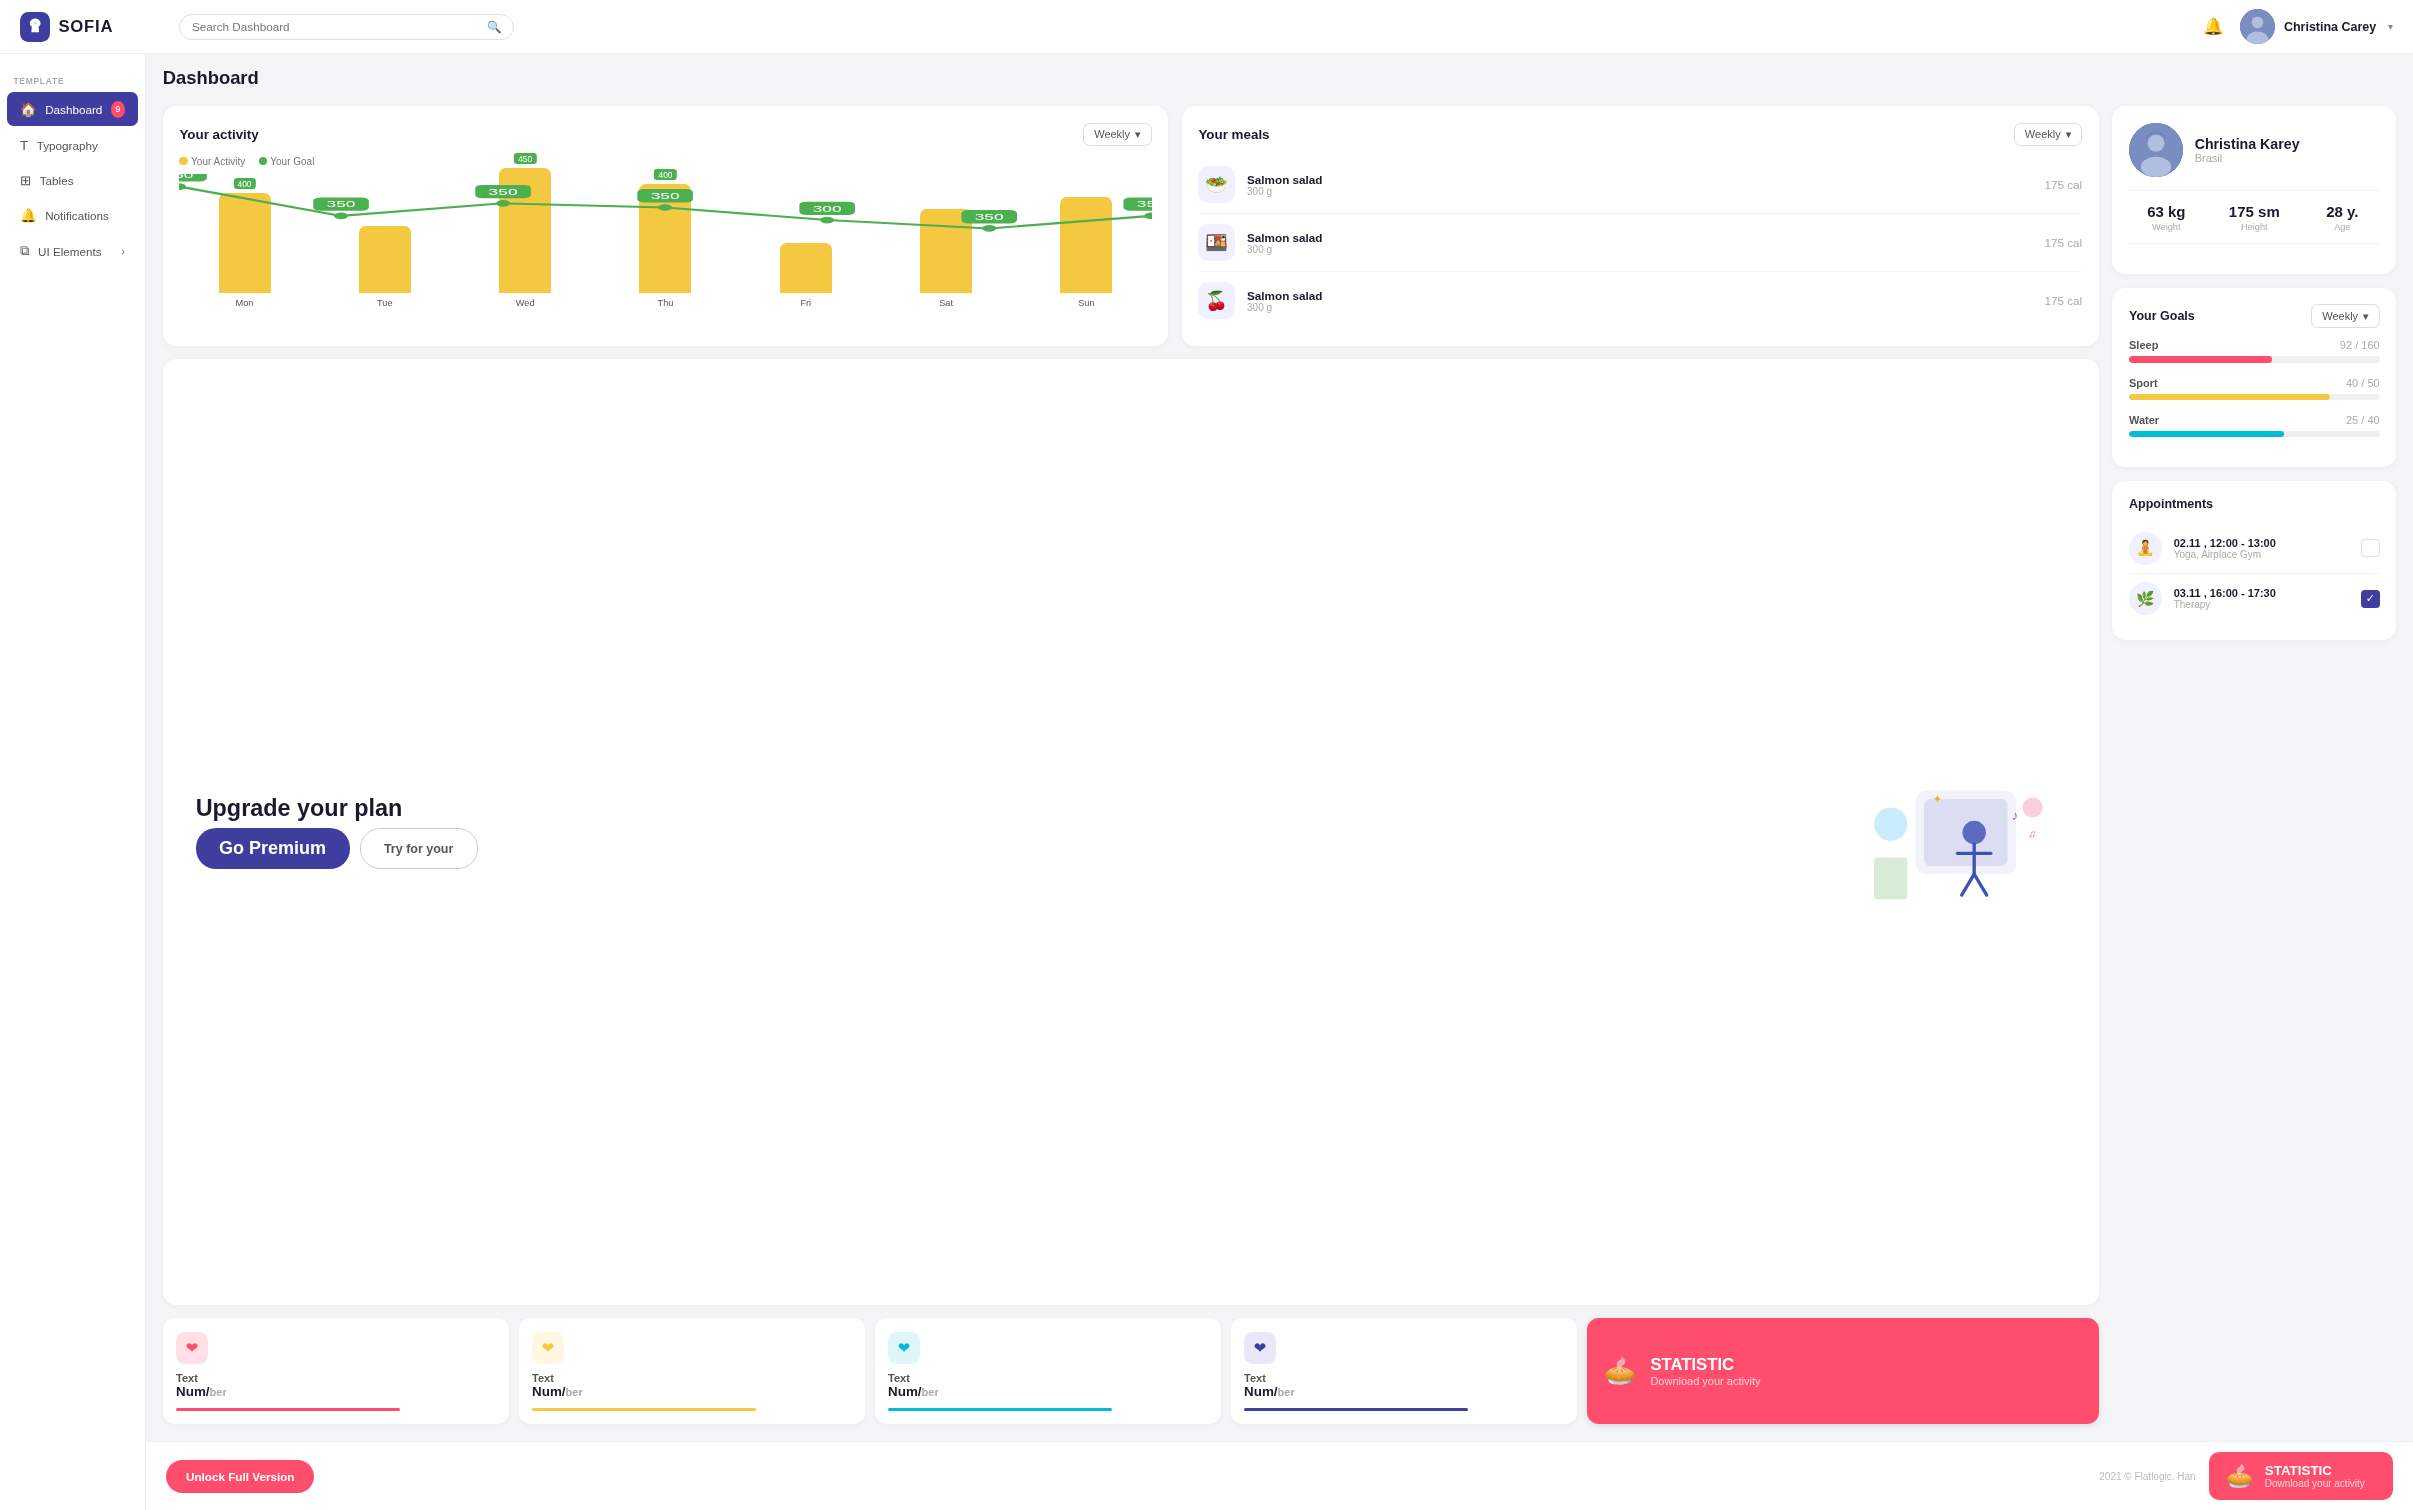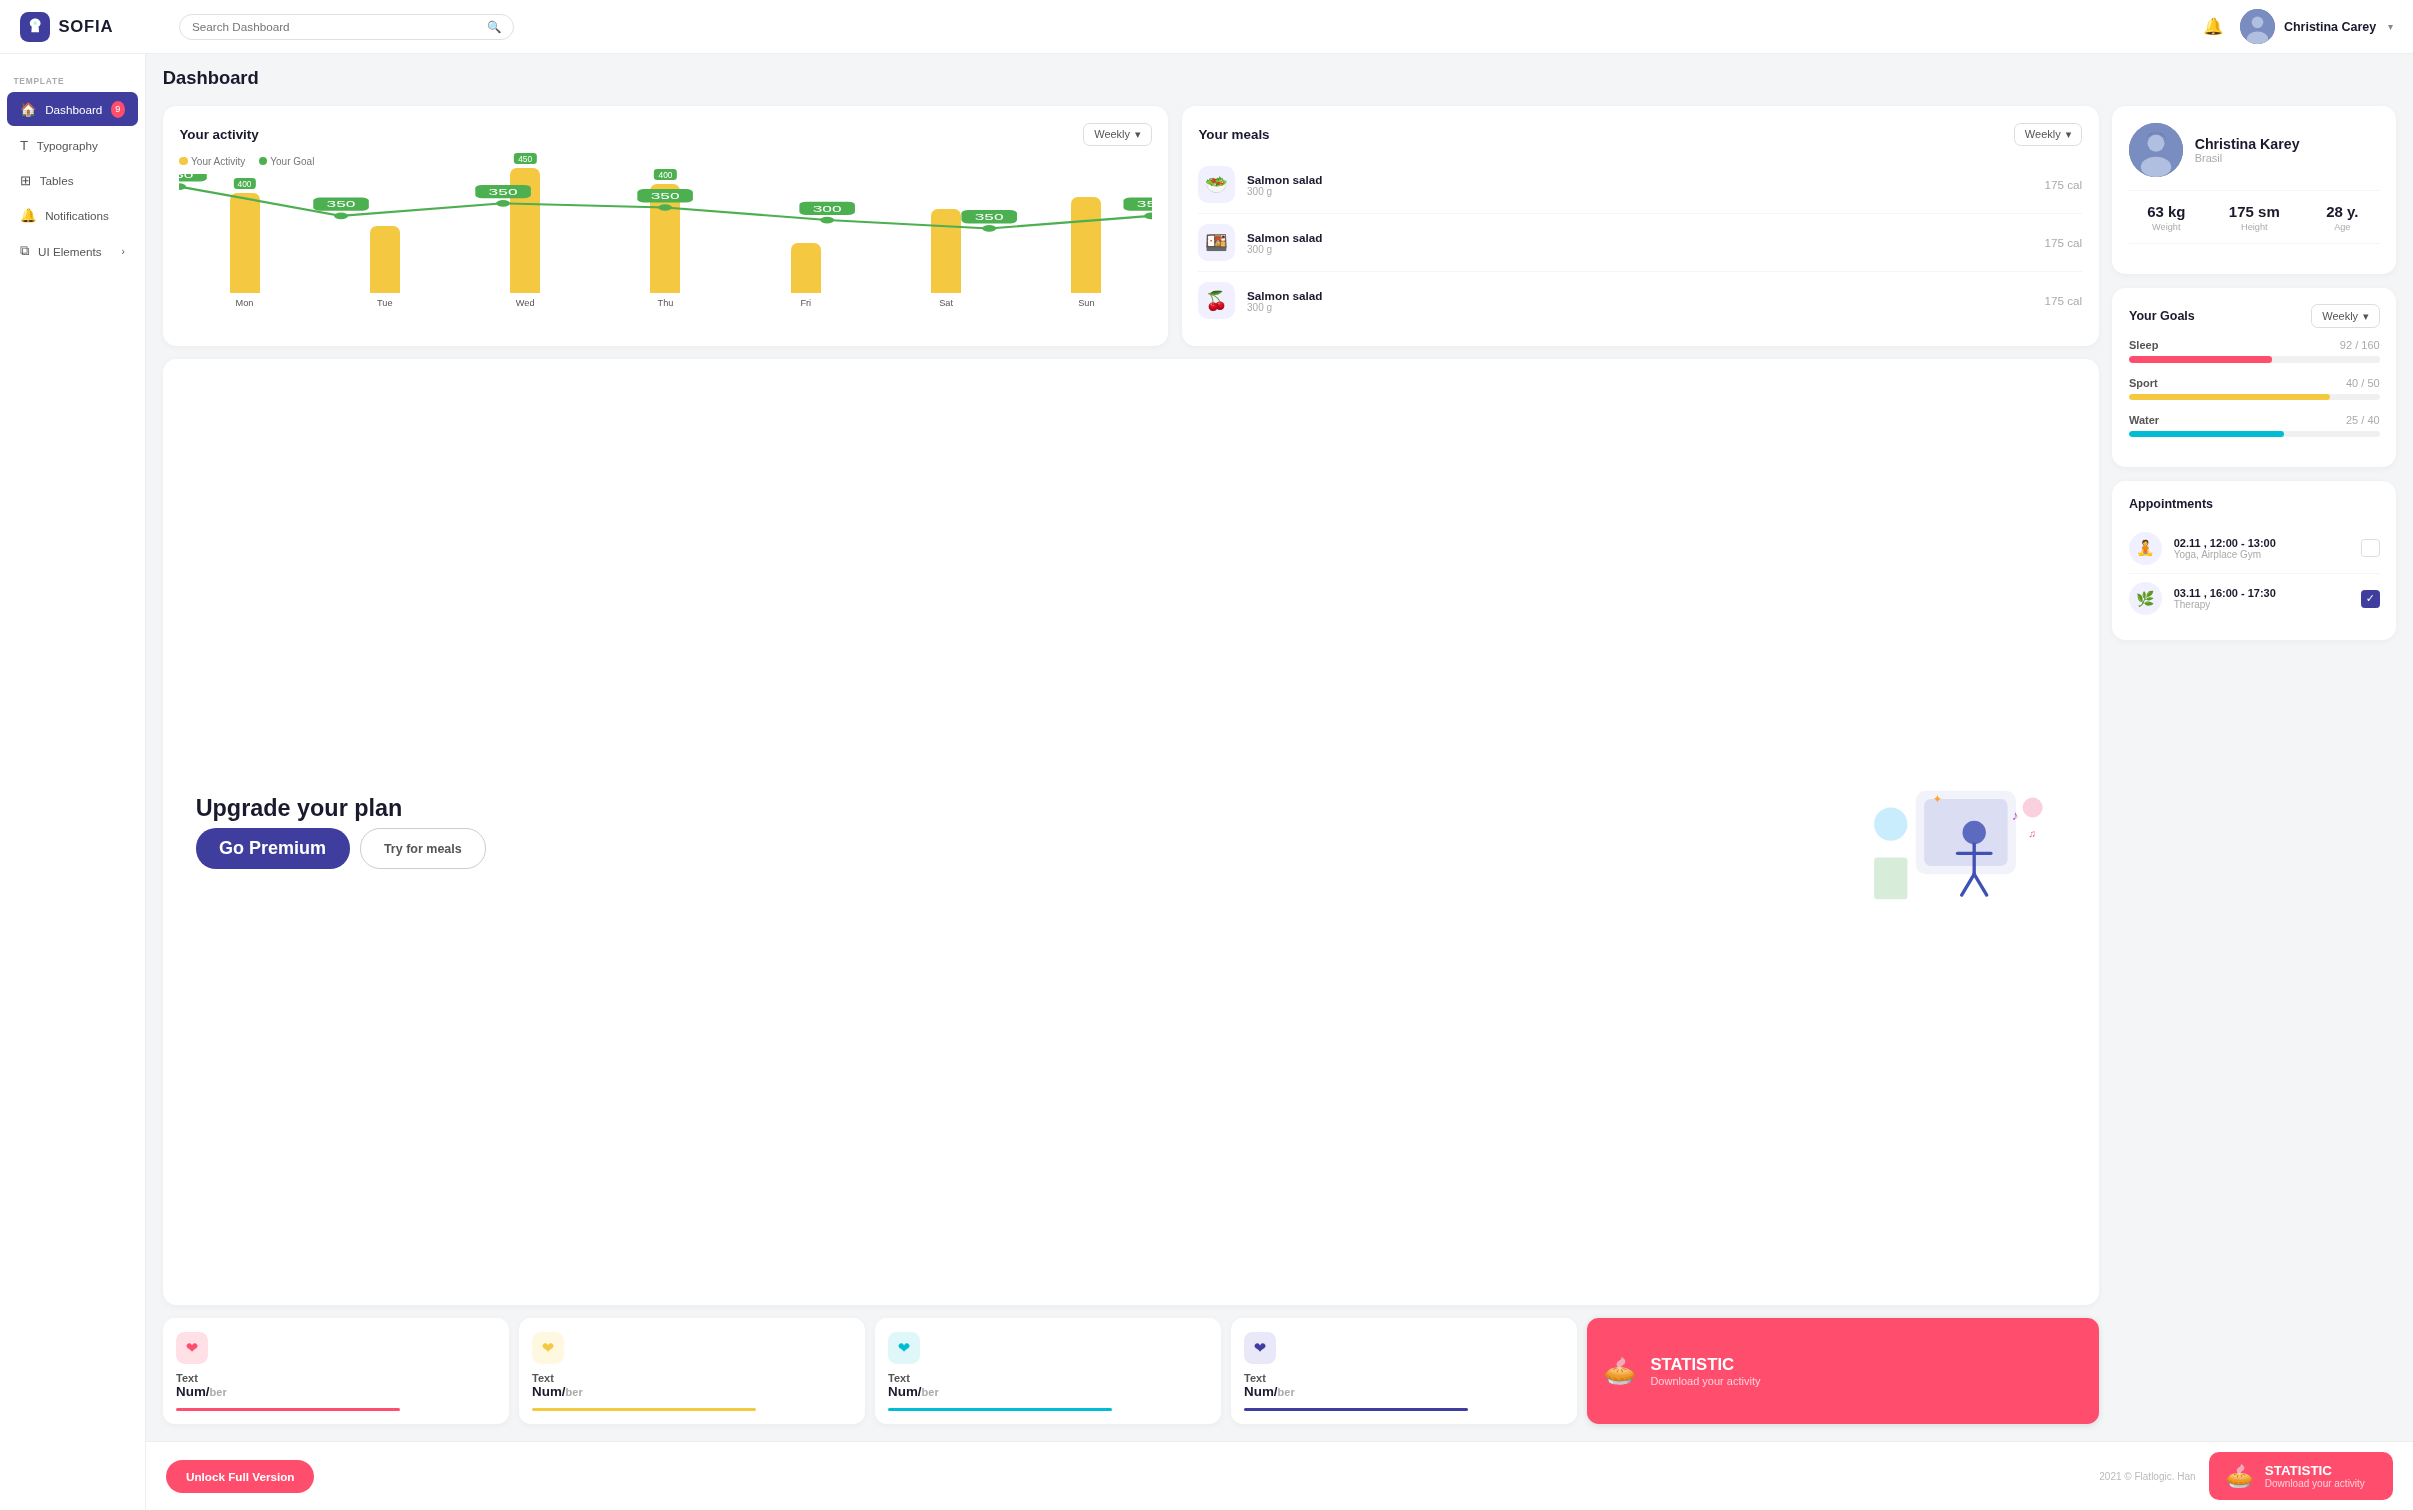--- a/index.html
+++ b/index.html
@@ -68,21 +68,21 @@
 
     
     .chart-header { display: flex; justify-content: space-between; align-items: center; margin-bottom: 10px; }
     .chart-title { font-size: 13.4px; font-weight: 700; color: #1a1a2e; }
     .dropdown-btn { border: 0.8px solid #ddd; background: #fff; border-radius: 6.7px; padding: 4.2px 10px; font-size: 11px; cursor: pointer; display: flex; align-items: center; gap: 5px; color: #555; }
     .chart-legend { display: flex; gap: 13.4px; margin-bottom: 6.7px; font-size: 10px; color: #777; }
     .legend-dot { width: 8.4px; height: 8.4px; border-radius: 50%; display: inline-block; margin-right: 3.3px; }
 
     .bar-chart { display: flex; align-items: flex-end; gap: 10px; height: 134px; padding-top: 16.7px; position: relative; }
     .bar-group { display: flex; flex-direction: column; align-items: center; flex: 1; }
-    .bar { width: 30px; background: #f5c842; border-radius: 6.7px 6.7px 0 0; position: relative; }
+    .bar { width: 52px; background: #f5c842; border-radius: 6.7px 6.7px 0 0; position: relative; }
     .bar-label { font-size: 9.2px; color: #555; margin-top: 5px; }
     .bar-value-badge { position: absolute; top: -15px; left: 50%; transform: translateX(-50%); background: #4caf50; color: #fff; font-size: 8.4px; padding: 0.8px 4.2px; border-radius: 3.3px; white-space: nowrap; }
 
     
     .meals-card .meal-row { display: flex; align-items: center; gap: 11.7px; padding: 10px 0; border-bottom: 0.8px solid #f5f5f5; }
     .meals-card .meal-row:last-child { border-bottom: none; }
     .meal-icon { width: 37px; height: 37px; border-radius: 10px; background: #f0f0ff; display: flex; align-items: center; justify-content: center; font-size: 18.4px; }
     .meal-info { flex: 1; }
     .meal-name { font-size: 11.7px; font-weight: 700; color: #1a1a2e; }
     .meal-amount { font-size: 10px; color: #aaa; }
@@ -349,21 +349,21 @@
   </div>
               </div>
           </div>
         </div>
 
         <div class="upgrade-card">
           <div class="upgrade-text">
             <div class="upgrade-title">Upgrade your plan</div>
             <div class="upgrade-actions">
               <button class="btn-premium">Go Premium</button>
-              <button class="btn-free">Try for meals</button>
+              <button class="btn-free">Try for your</button>
             </div>
           </div>
           <div class="upgrade-illustration">
 
             <svg viewBox="0 0 260 180" xmlns="http://www.w3.org/2000/svg" width="217" height="151">
 
               <rect x="80" y="40" width="120" height="100" rx="12" fill="#e8eaf6" opacity="0.6"></rect>
               <rect x="90" y="50" width="100" height="80" rx="8" fill="#c5cae9" opacity="0.5"></rect>
 
               <circle cx="150" cy="90" r="14" fill="#5c6bc0"></circle>

